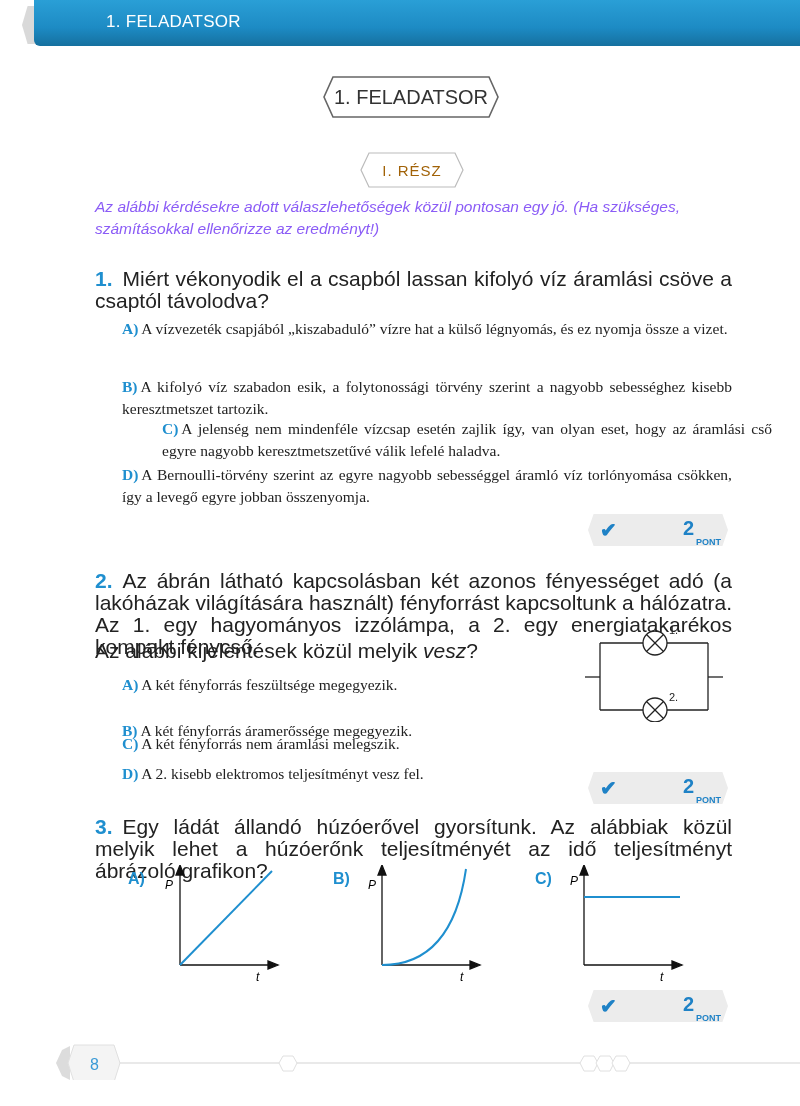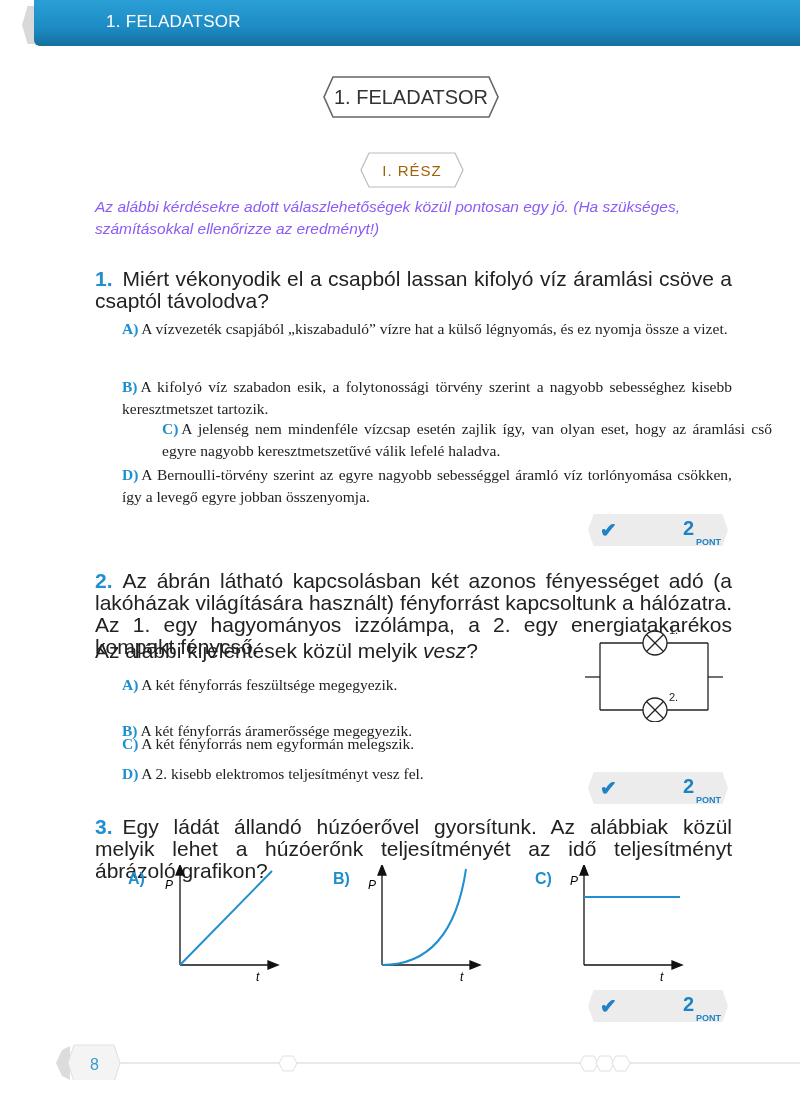--- a/index.html
+++ b/index.html
@@ -92,21 +92,21 @@
     <circle cx="70" cy="88" r="12"></circle>
     <line x1="61.5" y1="79.5" x2="78.5" y2="96.5"></line>
       <line x1="78.5" y1="79.5" x2="61.5" y2="96.5"></line>
   </g>
   <text x="84" y="12" font-size="11" fill="#222" font-family="Liberation Sans, sans-serif">1.</text>
   <text x="84" y="79" font-size="11" fill="#222" font-family="Liberation Sans, sans-serif">2.</text>
 </svg>
 
 <div class="opt" style="top:674px;"><span class="optl">A)</span><span>A két fényforrás feszültsége megegyezik.</span></div>
 <div class="opt" style="top:720px;"><span class="optl">B)</span><span>A két fényforrás áramerőssége megegyezik.</span></div>
-<div class="opt" style="top:733px;"><span class="optl">C)</span><span>A két fényforrás nem egyformán melegszik.</span></div>
+<div class="opt" style="top:733px;"><span class="optl">C)</span><span>A két fényforrás nem áramlási melegszik.</span></div>
 <div class="opt" style="top:763px;"><span class="optl">D)</span><span>A 2. kisebb elektromos teljesítményt vesz fel.</span></div>
 
 <div class="pont" style="top:772px;">
   <span class="check">✔</span>
   <span class="num">2</span>
   <span class="lbl">PONT</span>
 </div>
 
 <div class="q" style="top:816px;">
   <span class="qnum">3.</span><span>Egy ládát állandó húzóerővel gyorsítunk. Az alábbiak közül melyik lehet a húzóerőnk teljesítményét az idő teljesítményt ábrázoló grafikon?</span>

